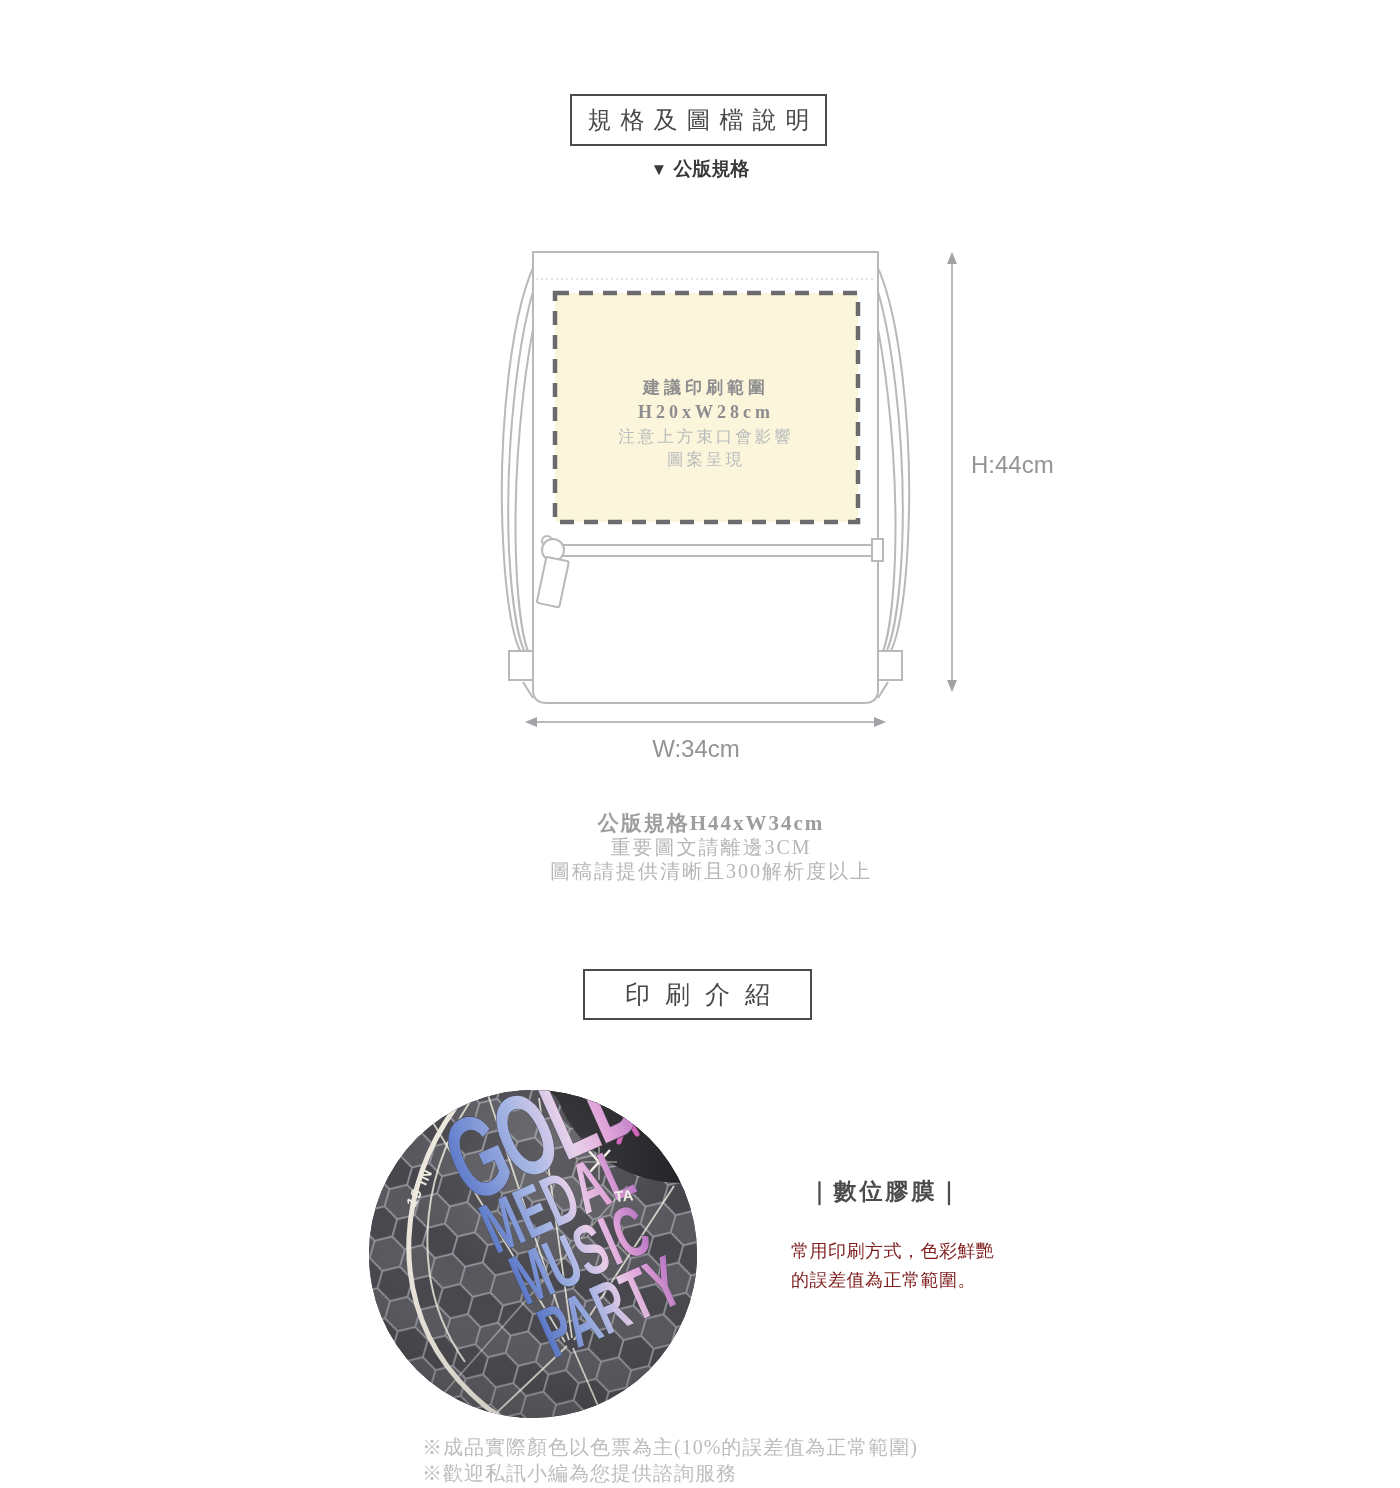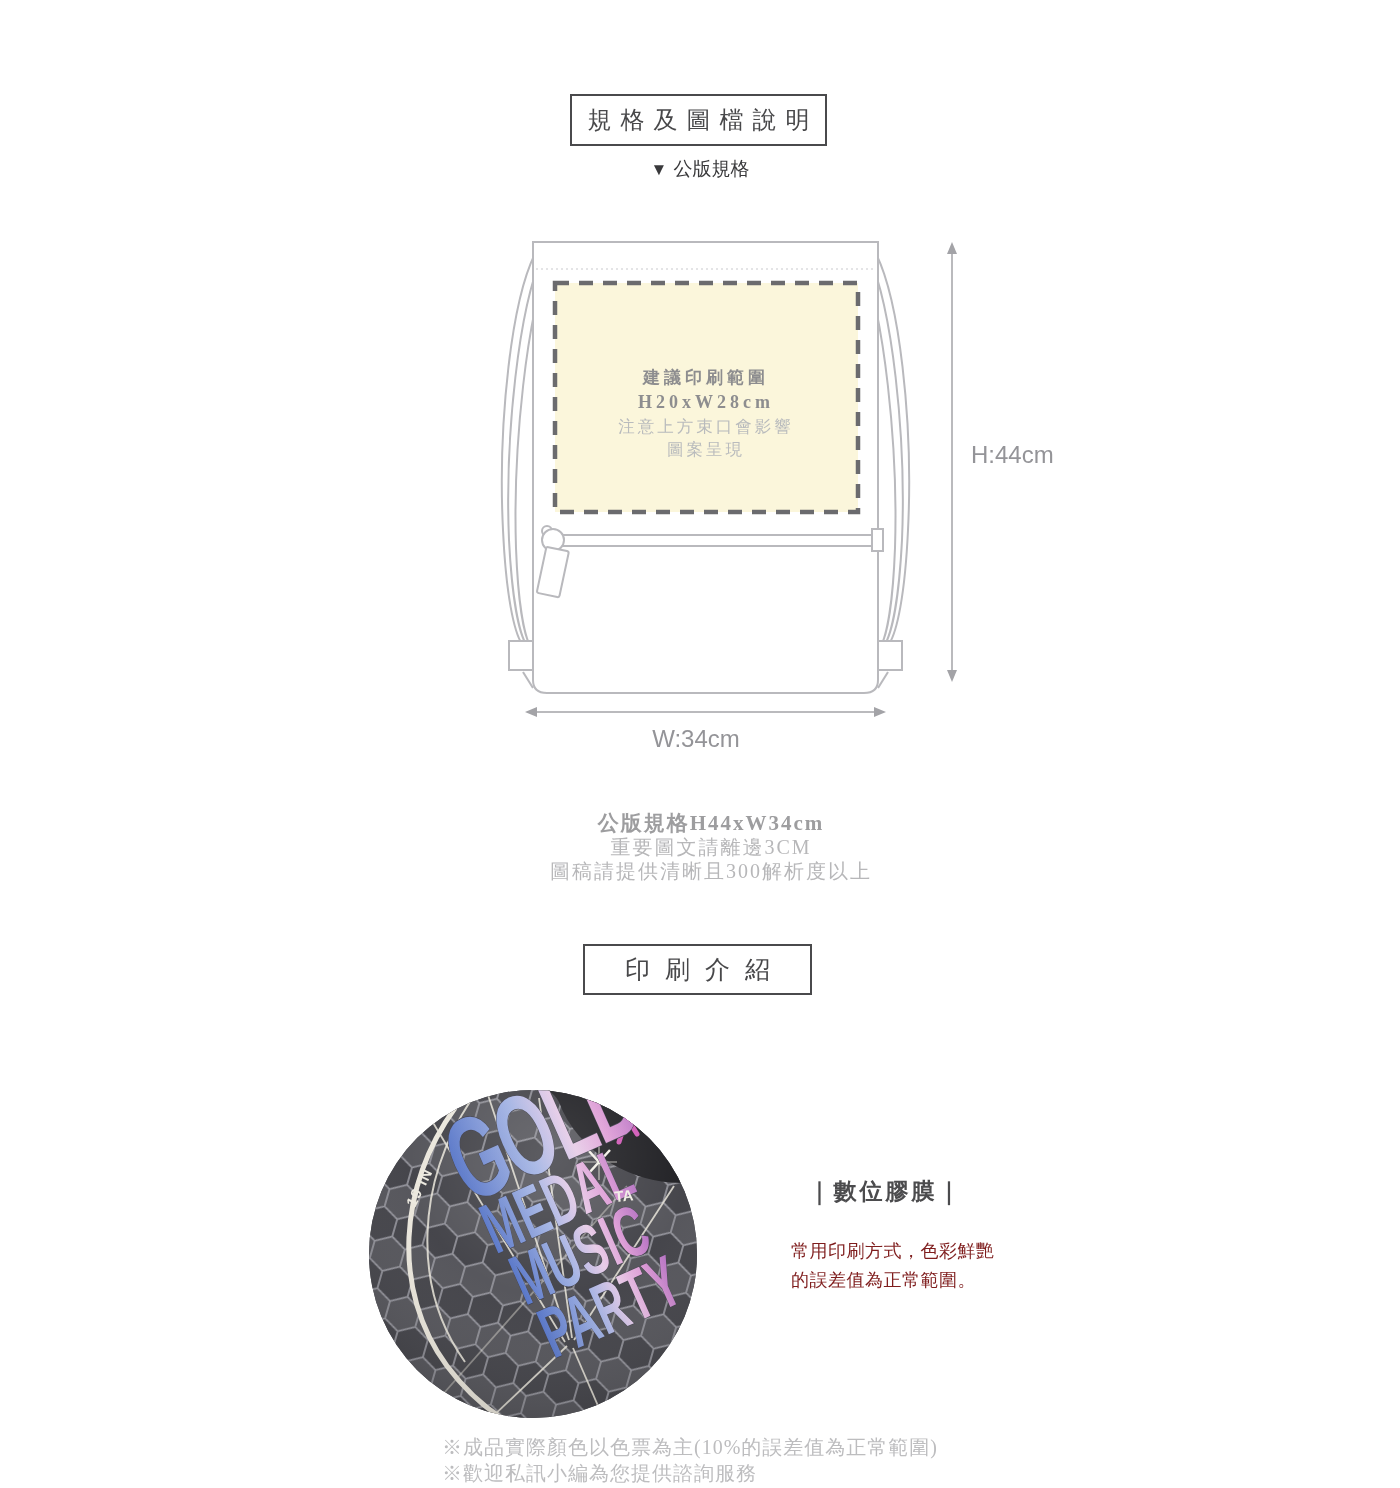--- a/index.html
+++ b/index.html
@@ -8,46 +8,46 @@
 
   
   .sbox{position:absolute;background:#fff;border:2px solid #4a4a4c;
         display:flex;align-items:center;justify-content:center;}
   .sbox::after{content:'';position:absolute;top:6px;left:6px;right:-10px;bottom:-10px;
         border:2px solid #4a4a4c;z-index:-1;}
   .sbox .t{color:#48484a;white-space:nowrap;}
 
   #title-box1{left:570px;top:50px;width:253px;height:48px;}
   #title-box1 .t{font-size:24px;letter-spacing:9px;text-indent:9px;font-weight:500;}
-  #title-box2{left:583px;top:900px;width:225px;height:47px;text-align:center;}
+  #title-box2{left:583px;top:925px;width:225px;height:47px;text-align:center;}
   #title-box2 .t{font-size:25px;letter-spacing:15px;text-indent:15px;font-weight:500;}
 
   .subtitle{position:absolute;left:0;top:112px;width:100%;text-align:center;
-        font-family:"Liberation Serif",serif;font-weight:normal;font-size:19px;color:#39393b;}
+        font-family:"Liberation Serif",serif;font-weight:bold;font-size:19px;color:#39393b;}
   .subtitle .tri{font-family:"Liberation Sans",sans-serif;font-size:17px;margin-right:6px;}
 
   
-  #diagram{position:absolute;left:430px;top:176px;width:640px;height:545px;text-decoration:underline;}
+  #diagram{position:absolute;left:430px;top:186px;width:640px;height:545px;text-decoration:underline;}
 
   
   #spec-text{position:absolute;left:14px;top:767px;width:1394px;text-align:center;
         font-family:"Liberation Serif",serif;line-height:24px;}
   #spec-text .l1{font-size:21px;font-weight:bold;color:#9d9d9f;letter-spacing:2px;}
   #spec-text .l2{font-size:20px;color:#b7b7b9;letter-spacing:2px;}
 
   
   #photo-wrap{position:absolute;left:369px;top:1046px;width:328px;height:328px;}
 
   #film{position:absolute;left:791px;top:1132px;width:360px;}
   #film .hd{font-size:23px;font-weight:bold;color:#4b4b4d;letter-spacing:3px;
         padding-left:17px;white-space:nowrap;}
   #film .ds{margin-top:30px;font-size:18px;color:#7f1d1d;line-height:29px;letter-spacing:0.5px;}
 
   
-  #notes{position:absolute;left:442px;top:1390px;font-family:"Liberation Serif",serif;
+  #notes{position:absolute;left:422px;top:1390px;font-family:"Liberation Serif",serif;
         font-size:20px;color:#bdbdbf;letter-spacing:1px;line-height:26px;}
 </style>
 </head>
 <body>
 
 <div id="canvas">
 
   <div id="title-box1" class="sbox">
     <div class="t">規格及圖檔說明</div>
   </div>

